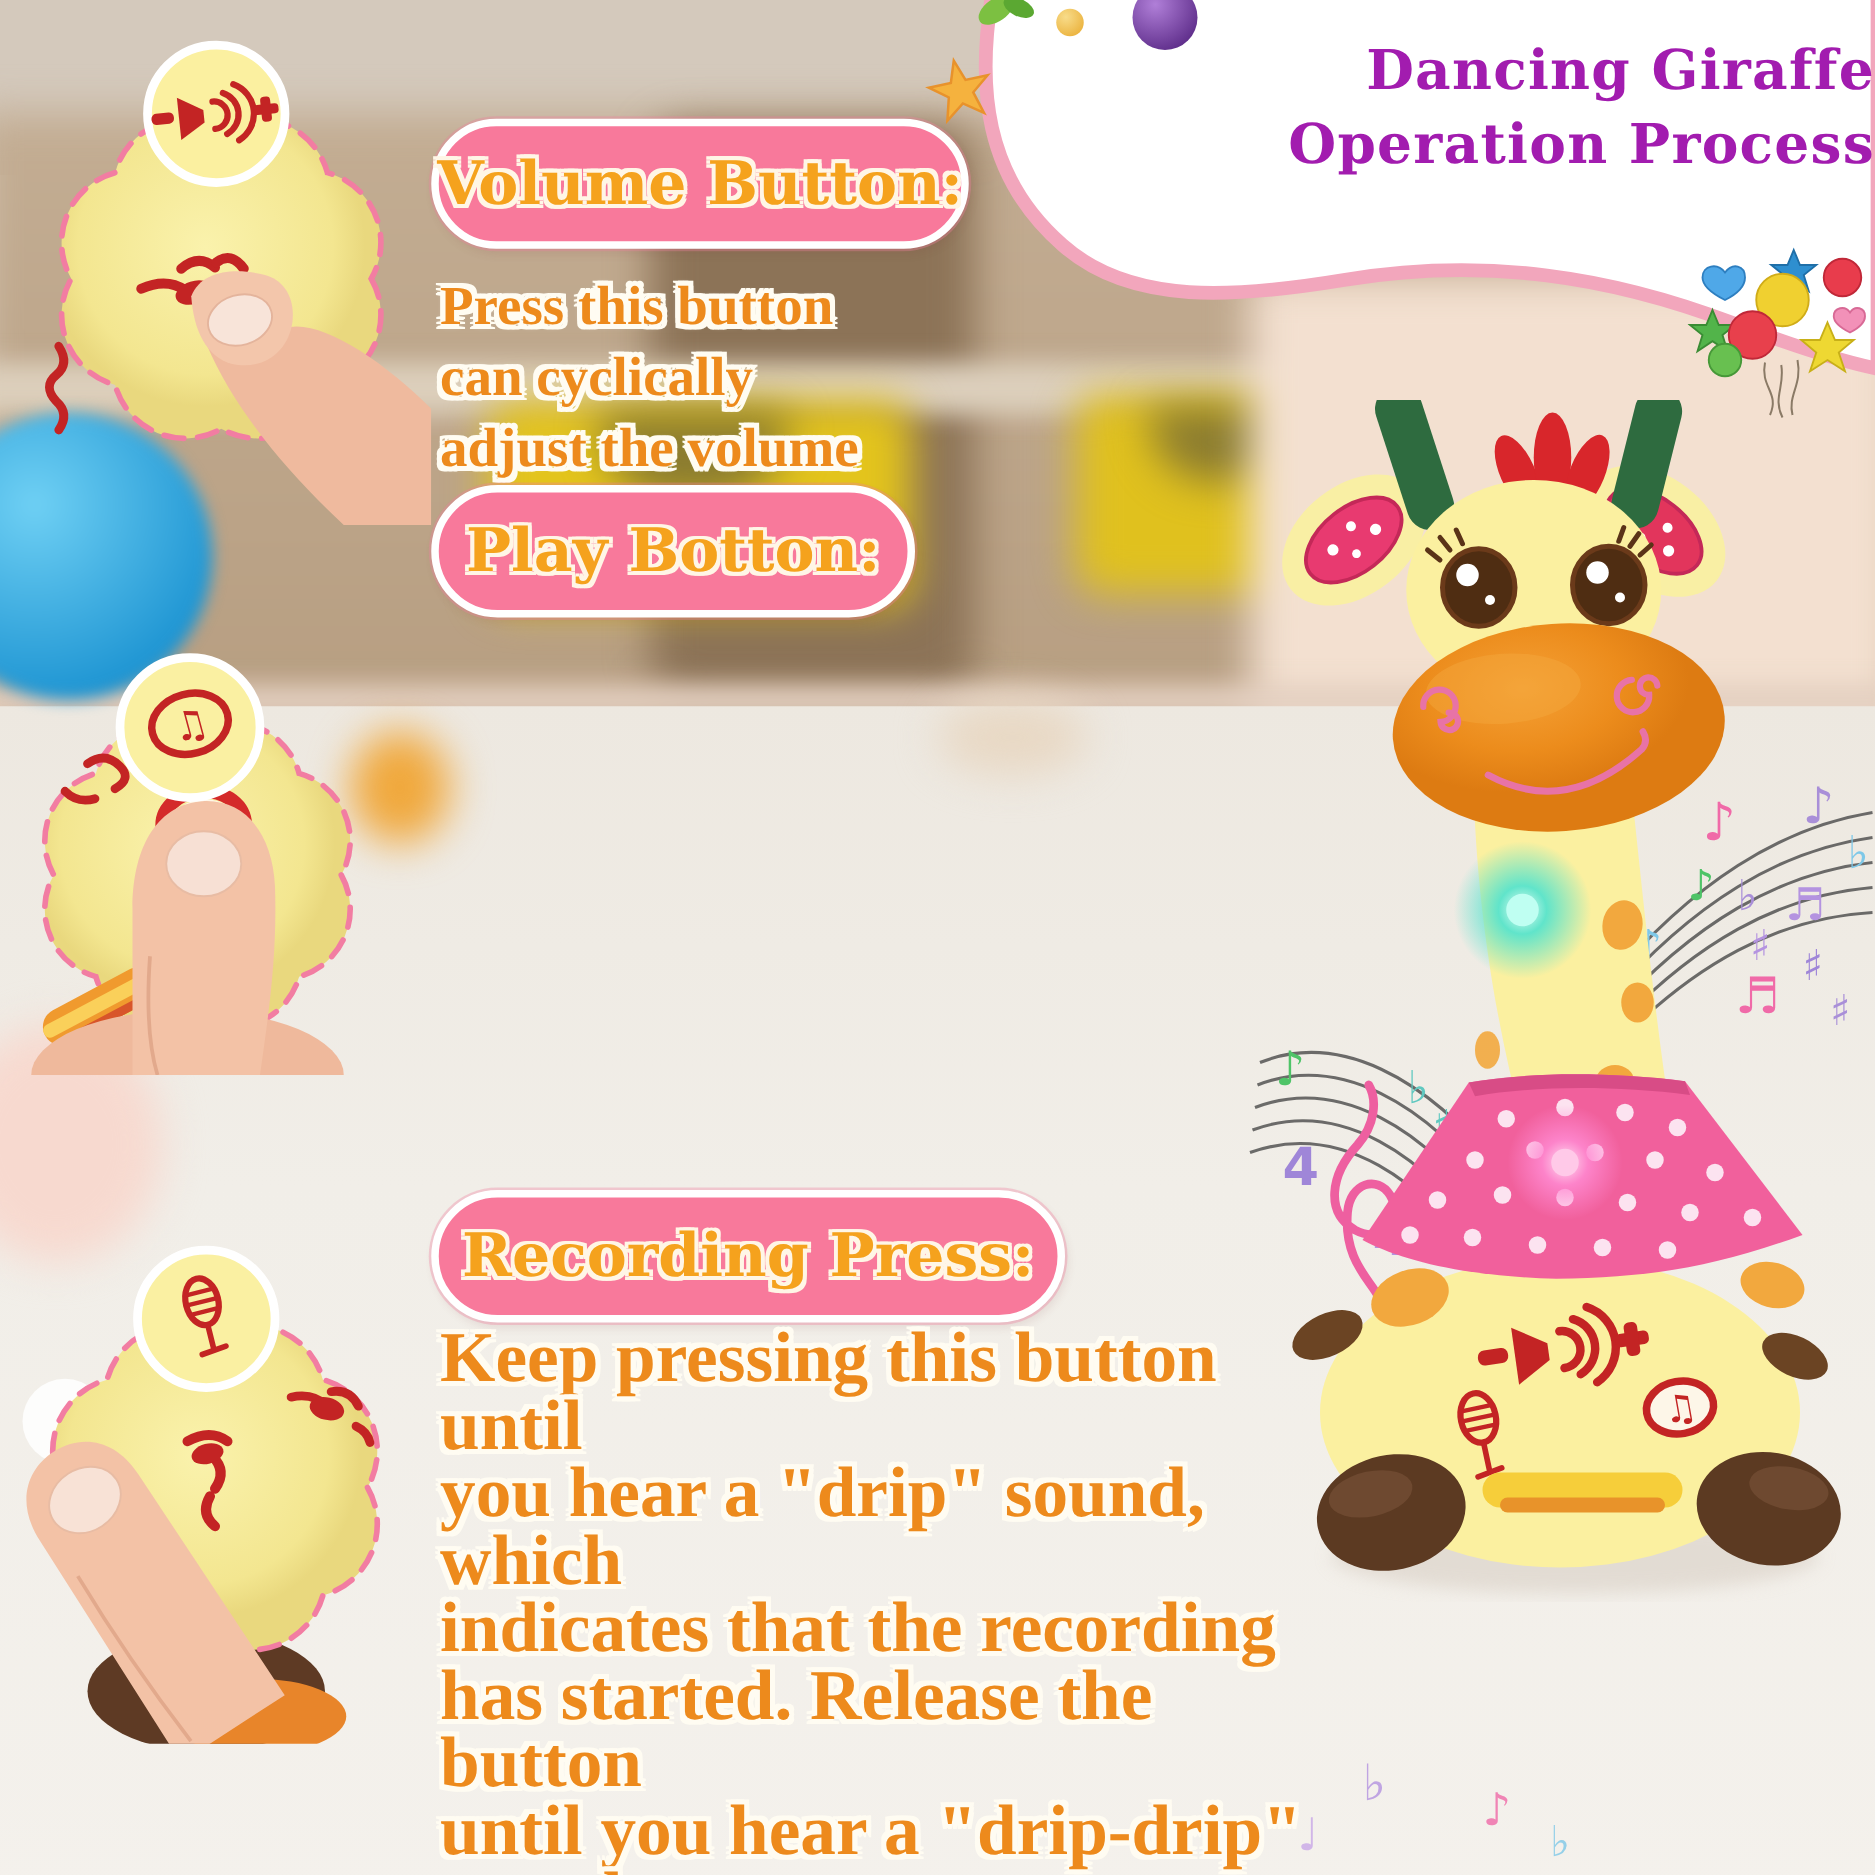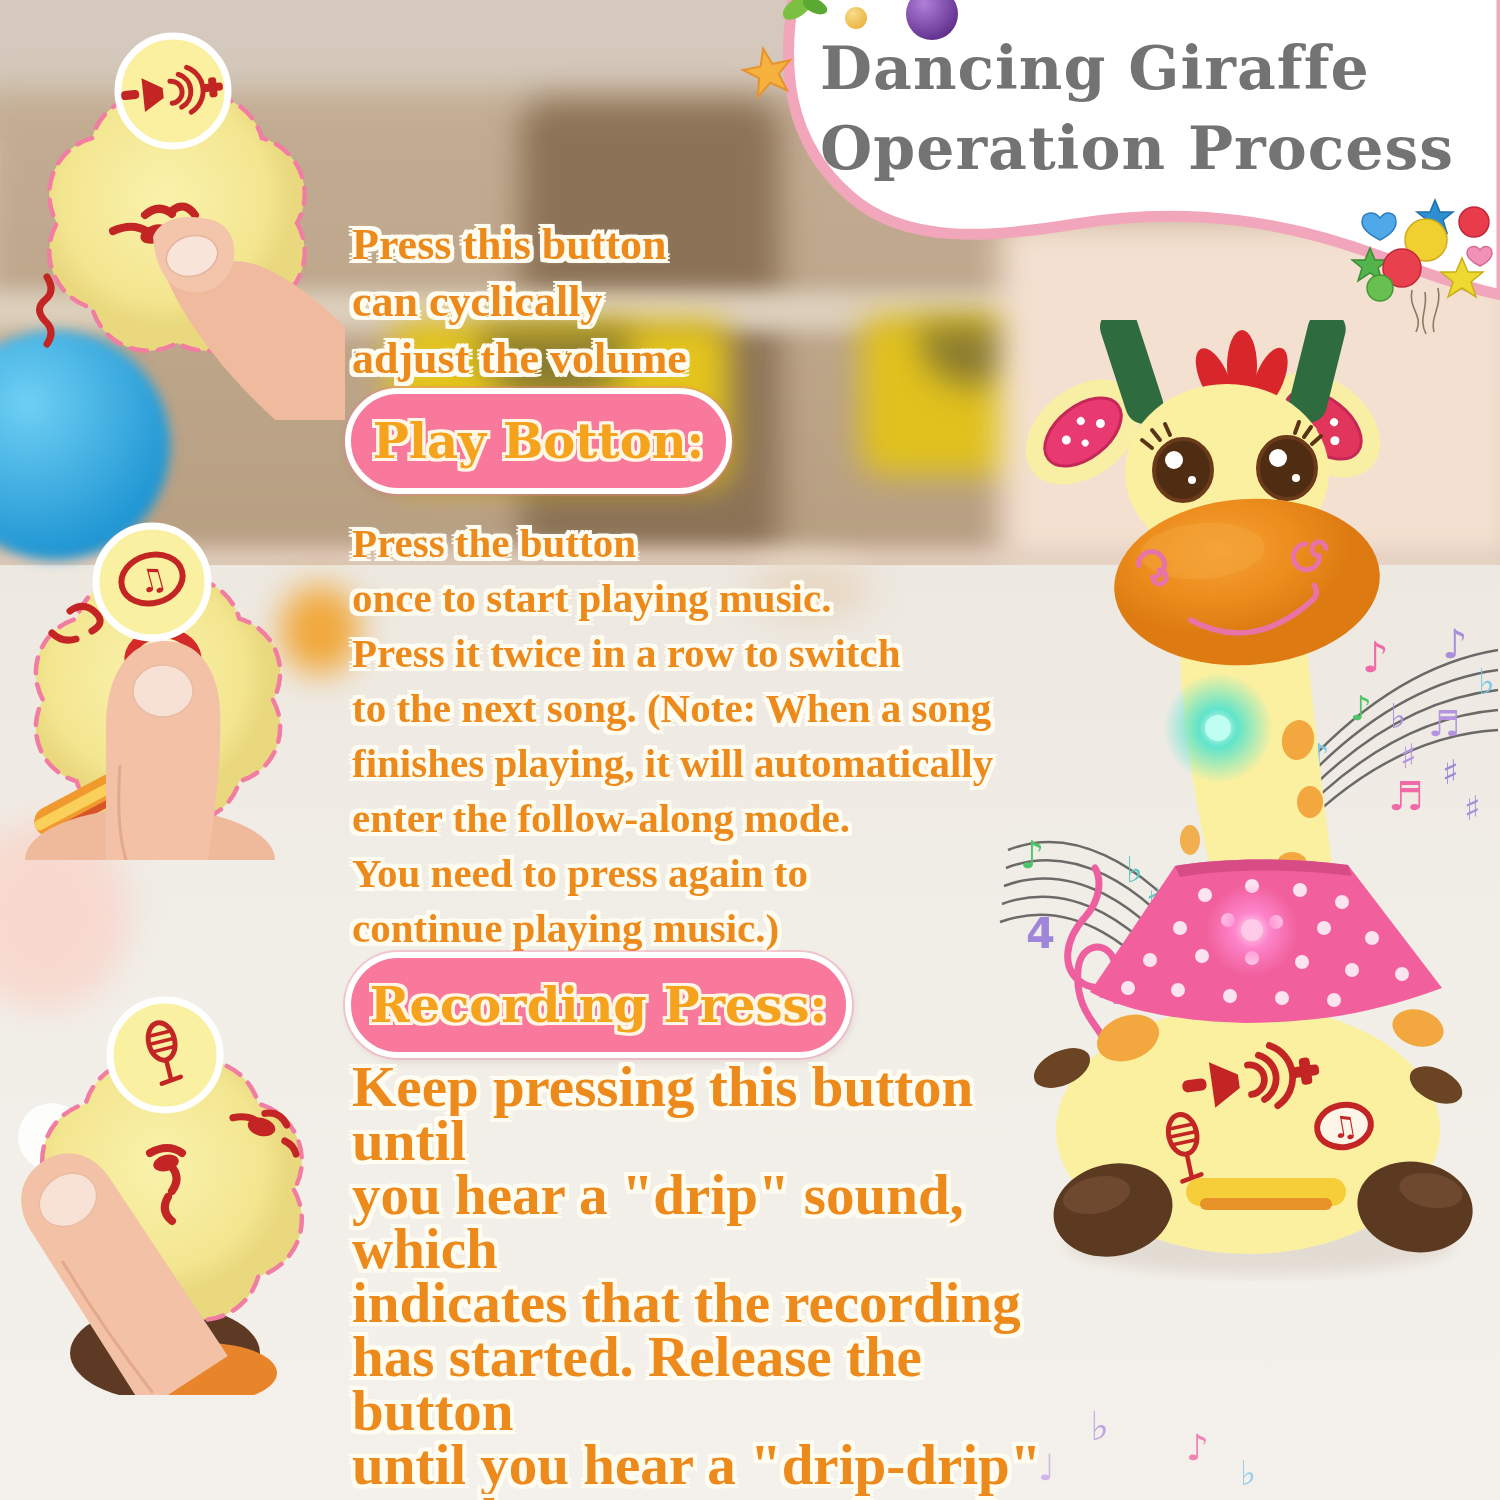--- a/index.html
+++ b/index.html
@@ -11,22 +11,22 @@
     text-shadow:-4px -4px 0 #FFFCF2,4px -4px 0 #FFFCF2,-4px 4px 0 #FFFCF2,4px 4px 0 #FFFCF2,
     -4px 0 0 #FFFCF2,4px 0 0 #FFFCF2,0 -4px 0 #FFFCF2,0 4px 0 #FFFCF2,
     -3px 3px 0 #FFFCF2,3px -3px 0 #FFFCF2,0 0 6px #FFFCF2;}
   .pill{display:flex;align-items:center;justify-content:center;background:#F8799B;
     border:6px solid #FFFFFF;border-radius:60px;
     box-shadow:0 0 0 2px rgba(240,130,160,.35),2px 4px 8px rgba(120,60,60,.12);}
   .pill span{font-size:48px;line-height:1;color:#F5A21D;font-weight:bold;white-space:nowrap;
     text-shadow:-3px -3px 0 #FFF6E6,3px -3px 0 #FFF6E6,-3px 3px 0 #FFF6E6,3px 3px 0 #FFF6E6,
     -3px 0 0 #FFF6E6,3px 0 0 #FFF6E6,0 -3px 0 #FFF6E6,0 3px 0 #FFF6E6;}
   .sec-body{white-space:pre-line;font-weight:bold;}
-  .title{white-space:pre-line;text-align:left;font-weight:bold;color:#737373;
-    font-size:60px;line-height:1.34;letter-spacing:1px;}
+  .title{white-space:pre-line;text-align:right;font-weight:bold;color:#a21caf;
+    font-size:44px;line-height:1.34;letter-spacing:1px;}
   svg text.note{font-family:"DejaVu Sans",sans-serif;font-weight:bold;}
 </style>
 </head>
 <body>
 
 <div class="canvas">
 
   <div class="abs" style="left:0;top:0;width:1500px;height:1500px;">
     <div class="abs" style="left:-20px;top:-20px;width:1540px;height:160px;background:#D4C9BC;"></div>
     <div class="abs b16" style="left:-20px;top:90px;width:1540px;height:500px;background:linear-gradient(#C3AD93,#B79E81);"></div>
@@ -72,35 +72,30 @@
     <path d="M85,8 L90,20 L103,20 L93,28 L97,41 L85,33 L73,41 L77,28 L67,20 L80,20 Z" fill="#2E8FD0" stroke="#1F6FA8" stroke-width="1.5"></path>
     <circle cx="124" cy="30" r="15" fill="#E83C4C" stroke="#C02838" stroke-width="1.5"></circle>
     <circle cx="76" cy="48" r="21" fill="#F0D030" stroke="#D0AC18" stroke-width="1.5"></circle>
     <path d="M130,58 C 126,52 117,54 117,61 C 117,67 124,71 130,74 C 136,71 142,67 142,61 C 142,54 134,52 130,58 Z" fill="#F291B8" stroke="#D86A96" stroke-width="1.5"></path>
     <path d="M20,56 L25,68 L38,68 L28,76 L32,89 L20,81 L8,89 L12,76 L2,68 L15,68 Z" fill="#52B44A" stroke="#3A8C34" stroke-width="1.5"></path>
     <circle cx="52" cy="76" r="19" fill="#E8404C" stroke="#C02838" stroke-width="1.5"></circle>
     <circle cx="30" cy="96" r="13" fill="#68C050" stroke="#469838" stroke-width="1.5"></circle>
     <path d="M112,66 L118,80 L133,80 L121,90 L126,105 L112,96 L98,105 L103,90 L91,80 L106,80 Z" fill="#EED832" stroke="#C8B018" stroke-width="1.5"></path>
   </svg>
 
+  <div class="abs pill" style="left:345px;top:95px;width:418px;height:92px;">
+    <span>Volume Button:</span>
+  </div>
   <div class="abs sec-body otl" style="left:352px;top:200px;width:560px;font-size:44px;line-height:57px;font-family:'Liberation Serif',serif;margin-top:16px;">Press this button
 can cyclically
 adjust the volume</div>
 
   <div class="abs pill" style="left:345px;top:388px;width:375px;height:94px;">
     <span>Play Botton:</span>
   </div>
-  <div class="abs sec-body otl" style="left:352px;top:516px;width:720px;font-size:41px;line-height:55px;font-family:'Liberation Serif',serif;">Press the button
-once to start playing music.
-Press it twice in a row to switch
-to the next song. (Note: When a song
-finishes playing, it will automatically
-enter the follow-along mode.
-You need to press again to
-continue playing music.)</div>
 
   <div class="abs pill" style="left:345px;top:952px;width:495px;height:94px;">
     <span>Recording Press:</span>
   </div>
   <div class="abs sec-body otl" style="left:352px;top:1060px;width:730px;font-size:57px;line-height:54px;font-family:'Liberation Serif',serif;">Keep pressing this button until
 you hear a "drip" sound, which
 indicates that the recording
 has started. Release the button
 until you hear a "drip-drip" sound,
 indicating that the recording

